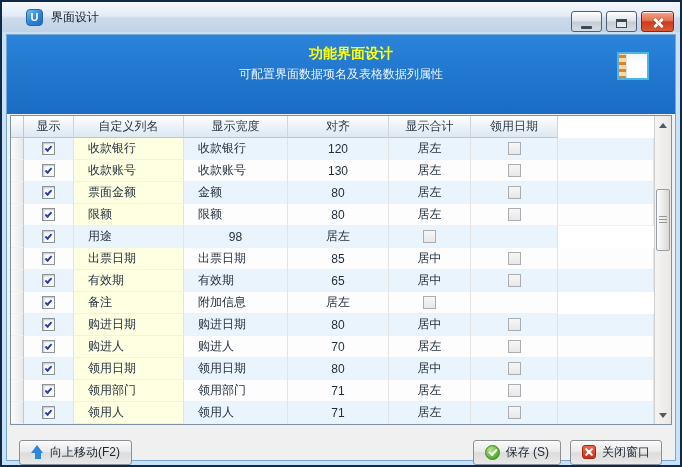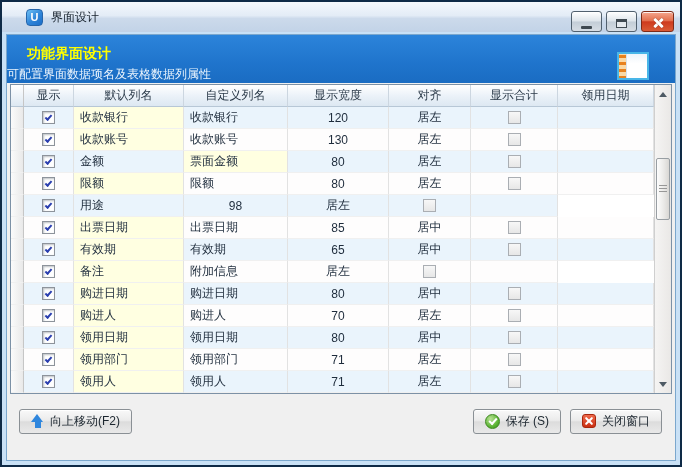--- a/index.html
+++ b/index.html
@@ -45,22 +45,23 @@
   .ic-x::before{ transform:rotate(45deg); }
   .ic-x::after{ transform:rotate(-45deg); }
 
   
   .inner{
     position:absolute; left:4px; right:4px; top:32px; bottom:4px;
     background:#f0f0f0; border:1px solid #7ba7cd;
   }
   
   .band{
-    position:relative; height:48px;
+    position:relative; height:79px;
     background:linear-gradient(180deg,#2c84da 0%,#1f74cc 60%,#1a6cc2 100%);
+    text-align:center;
   }
   .band-title{ color:#ffff00; font-weight:bold; font-size:14px; padding:10px 0 3px 20px; }
   .band-sub{ color:#eaf4fd; font-size:12px; }
   .band-icon{
     position:absolute; right:26px; top:17px; width:32px; height:28px;
     background:#fff; border:2px solid #49b6e8; display:flex; overflow:hidden;
   }
   .band-icon .strip{
     width:8px; height:100%;
     background:repeating-linear-gradient(180deg,#e8821e 1px,#e8821e 4px,#fbd9a4 4px,#fbd9a4 8px);
@@ -82,21 +83,21 @@
     background:linear-gradient(180deg,#ffffff 0%,#eaf1f8 55%,#dde8f2 100%);
     border-right:1px solid #ccd6e0; border-bottom:1px solid #b7c7d6;
     display:flex; align-items:center; justify-content:center;
     font-size:12px; color:#2b3a49;
   }
   .td{
     display:flex; align-items:center; font-size:12px; color:#1e2c3c;
     border-right:1px solid #e2e2e2; border-bottom:1px solid #f0f0f0;
     overflow:hidden; white-space:nowrap;
   }
-  .td.left{ padding-left:6px; }
+  .td.left{ padding-left:14px; }
   .td.center{ justify-content:center; }
   .td.ind, .th.ind{
     background:linear-gradient(90deg,#fbfbfb,#e9e9e9);
     border-right:1px solid #c6c6c6;
   }
   .th.ind{ background:linear-gradient(180deg,#ffffff,#dde8f2); }
   .tr.odd .td:not(.yellow):not(.ind){ background:#eaf4fc; }
   .tr.even .td:not(.yellow):not(.ind){ background:#fefdfd; }
   .td.yellow{ background:#ffffe1; }
 
@@ -202,21 +203,20 @@
       <div class="band-icon">
         <span class="strip"></span>
         <span class="page"></span>
       </div>
     </div>
 
     <div class="table">
       <div class="thead" id="thead">
           <div class="th ind"></div>
           <div class="th">显示</div>
-          <div class="th">默认列名</div>
           <div class="th">自定义列名</div>
           <div class="th">显示宽度</div>
           <div class="th">对齐</div>
           <div class="th">显示合计</div>
           <div class="th">领用日期</div>
         </div>
       <div class="tbody" id="tbody">
           <div class="tr odd">
             <div class="td ind"></div>
             <div class="td center">
@@ -249,22 +249,22 @@
             </div>
             <div class="td left"></div>
           </div>
           <div class="tr odd">
             <div class="td ind"></div>
             <div class="td center">
               <div class="cb">
                 <div class="tick"></div>
               </div>
             </div>
+            <div class="td left yellow">票面金额</div>
             <div class="td left">金额</div>
-            <div class="td left yellow">票面金额</div>
             <div class="td center">80</div>
             <div class="td center">居左</div>
             <div class="td center">
               <div class="cb un"></div>
             </div>
             <div class="td left"></div>
           </div>
           <div class="tr even">
             <div class="td ind"></div>
             <div class="td center">

